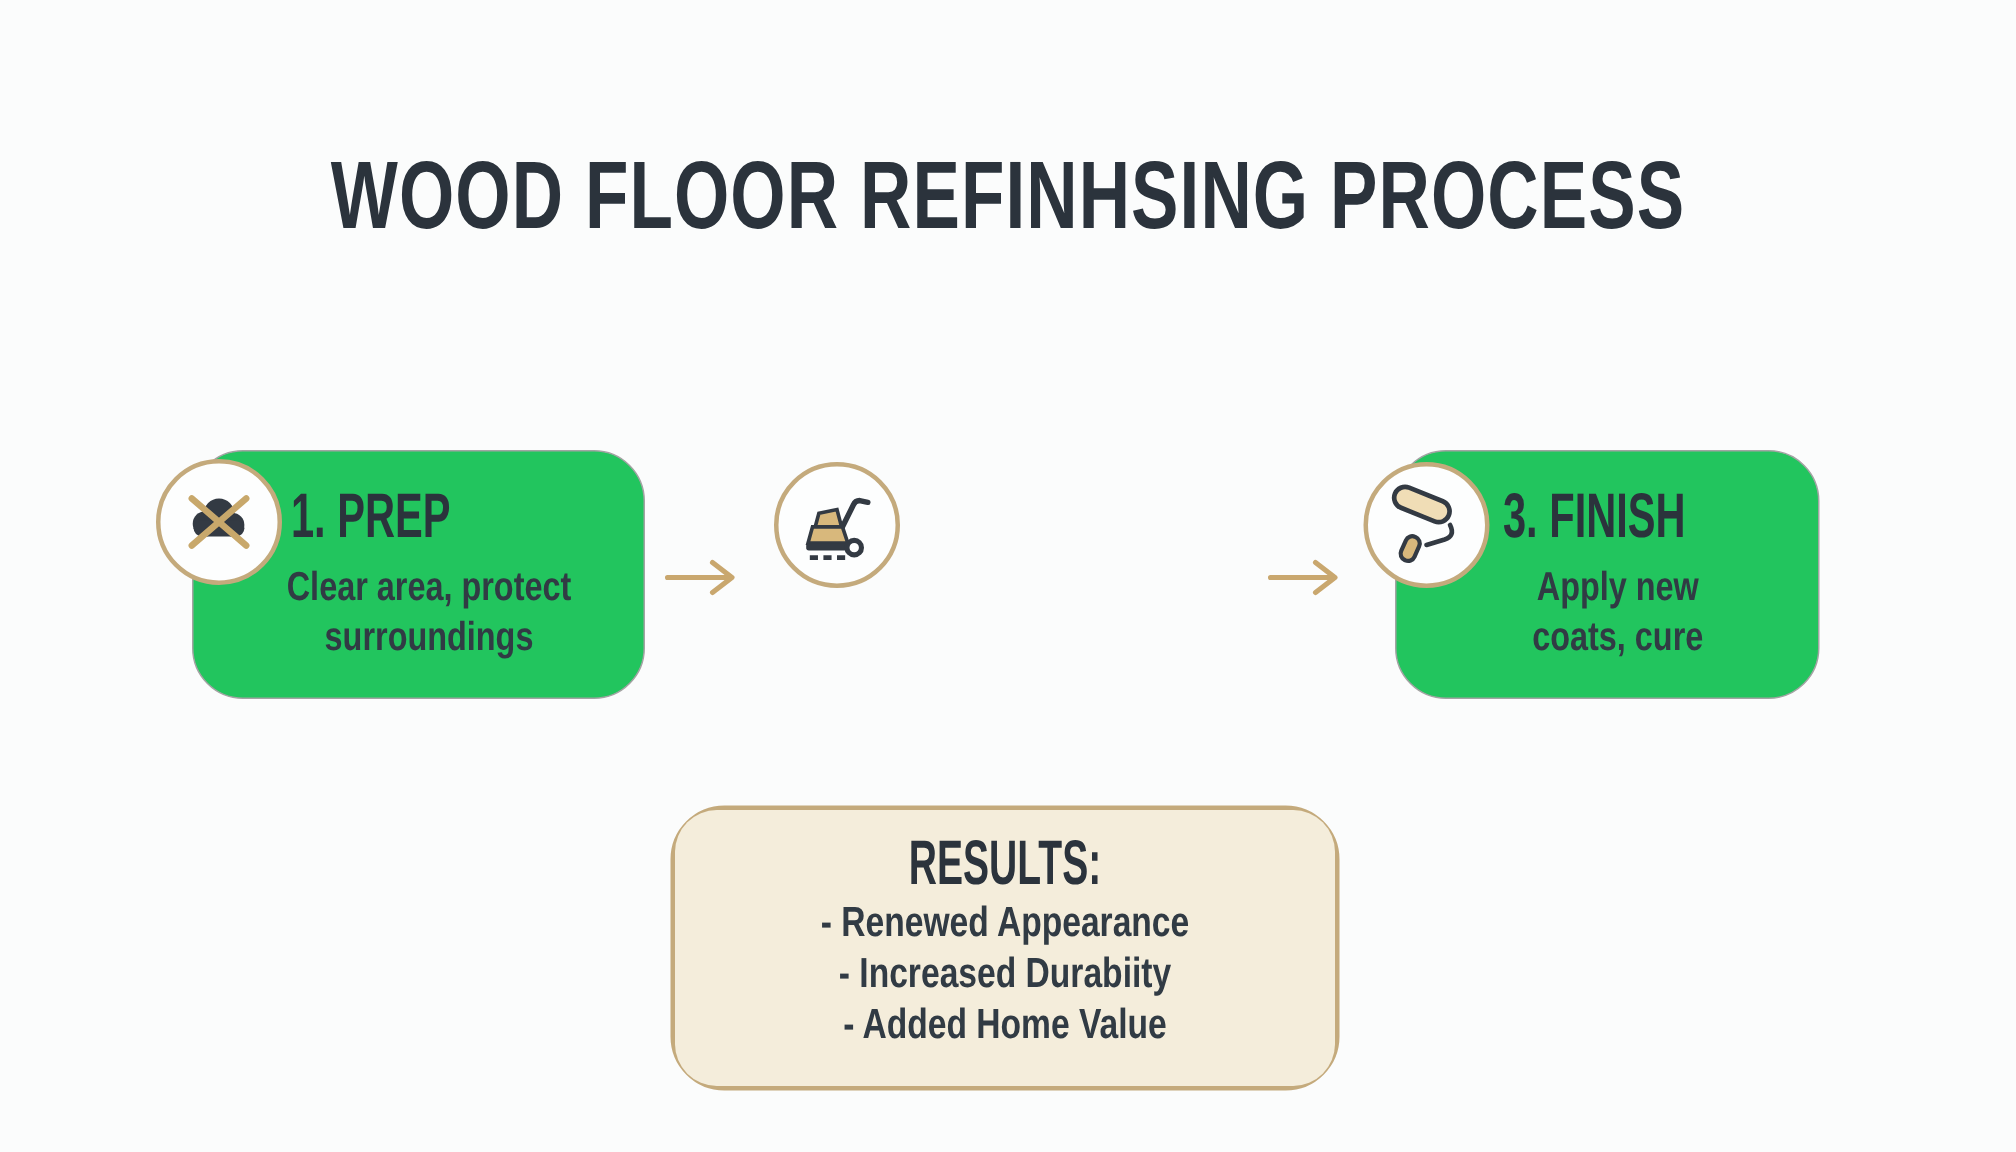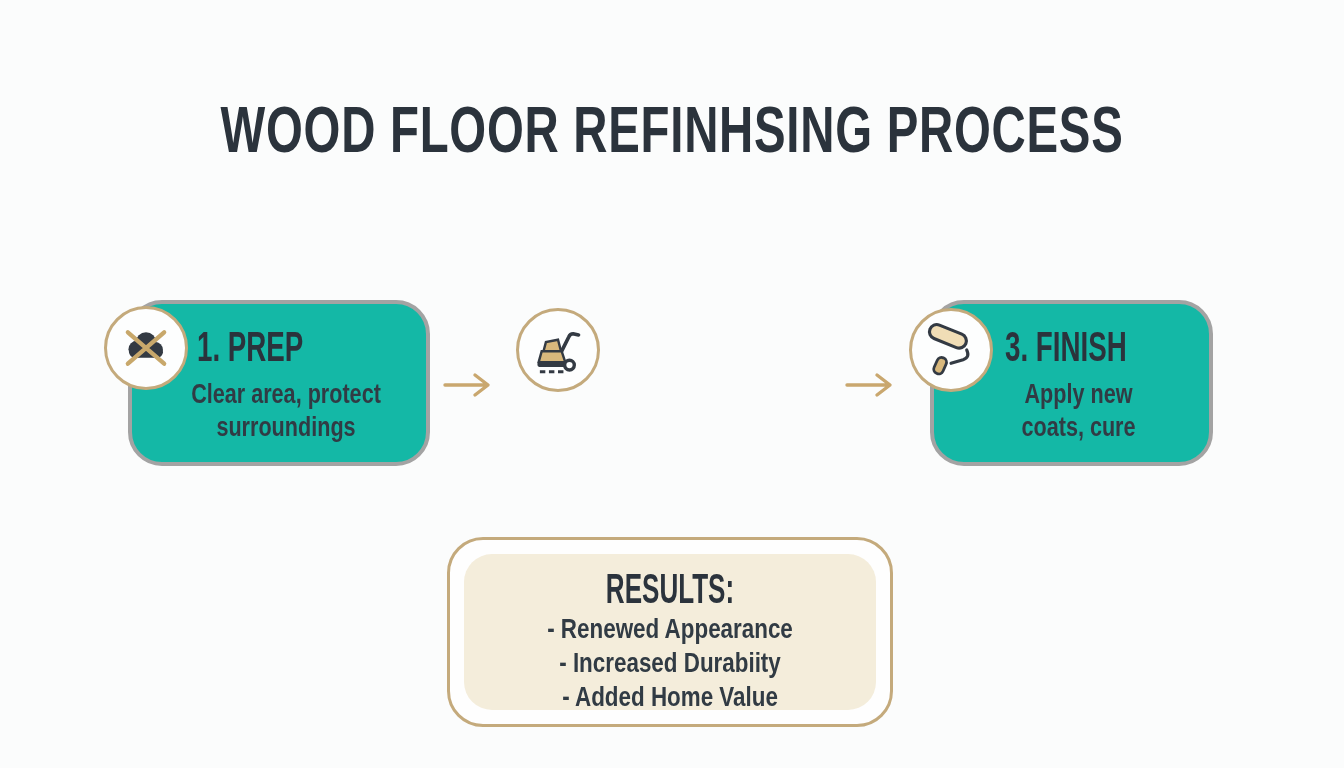--- a/index.html
+++ b/index.html
@@ -27,23 +27,23 @@
     transform: scaleX(0.74);
     transform-origin: 50% 50%;
     white-space: nowrap;
   }
 
   
   .card {
     position: absolute;
     top: 268px;
     height: 166px;
-    border: 4px solid #a3a3a3;
+    border: 1px solid #a3a3a3;
     border-radius: 34px;
-    background: #14b8a6;
+    background: #22c55e;
     box-sizing: border-box;
   }
   .card1 { left: 128px; width: 302px; }
   .card2 { left: 538px; width: 294px; }
   .card3 { left: 930px; width: 283px; text-decoration: underline; }
 
   .badge {
     position: absolute;
     width: 84px; height: 84px;
     border: 3px solid #c4aa7c;
@@ -98,21 +98,21 @@
 
   
   .results-outer {
     position: absolute;
     left: 447px; top: 505px;
     width: 446px; height: 190px;
     border: 3px solid #c4aa7c;
     border-radius: 36px;
     background: #fefefe;
     box-sizing: border-box;
-    padding: 14px;
+    padding: 0;
     z-index: 2;
   }
   .results-inner {
     width: 100%; height: 100%;
     background: #f4eddb;
     border-radius: 28px;
     box-sizing: border-box;
     padding-top: 12px;
     text-align: center;
   }

